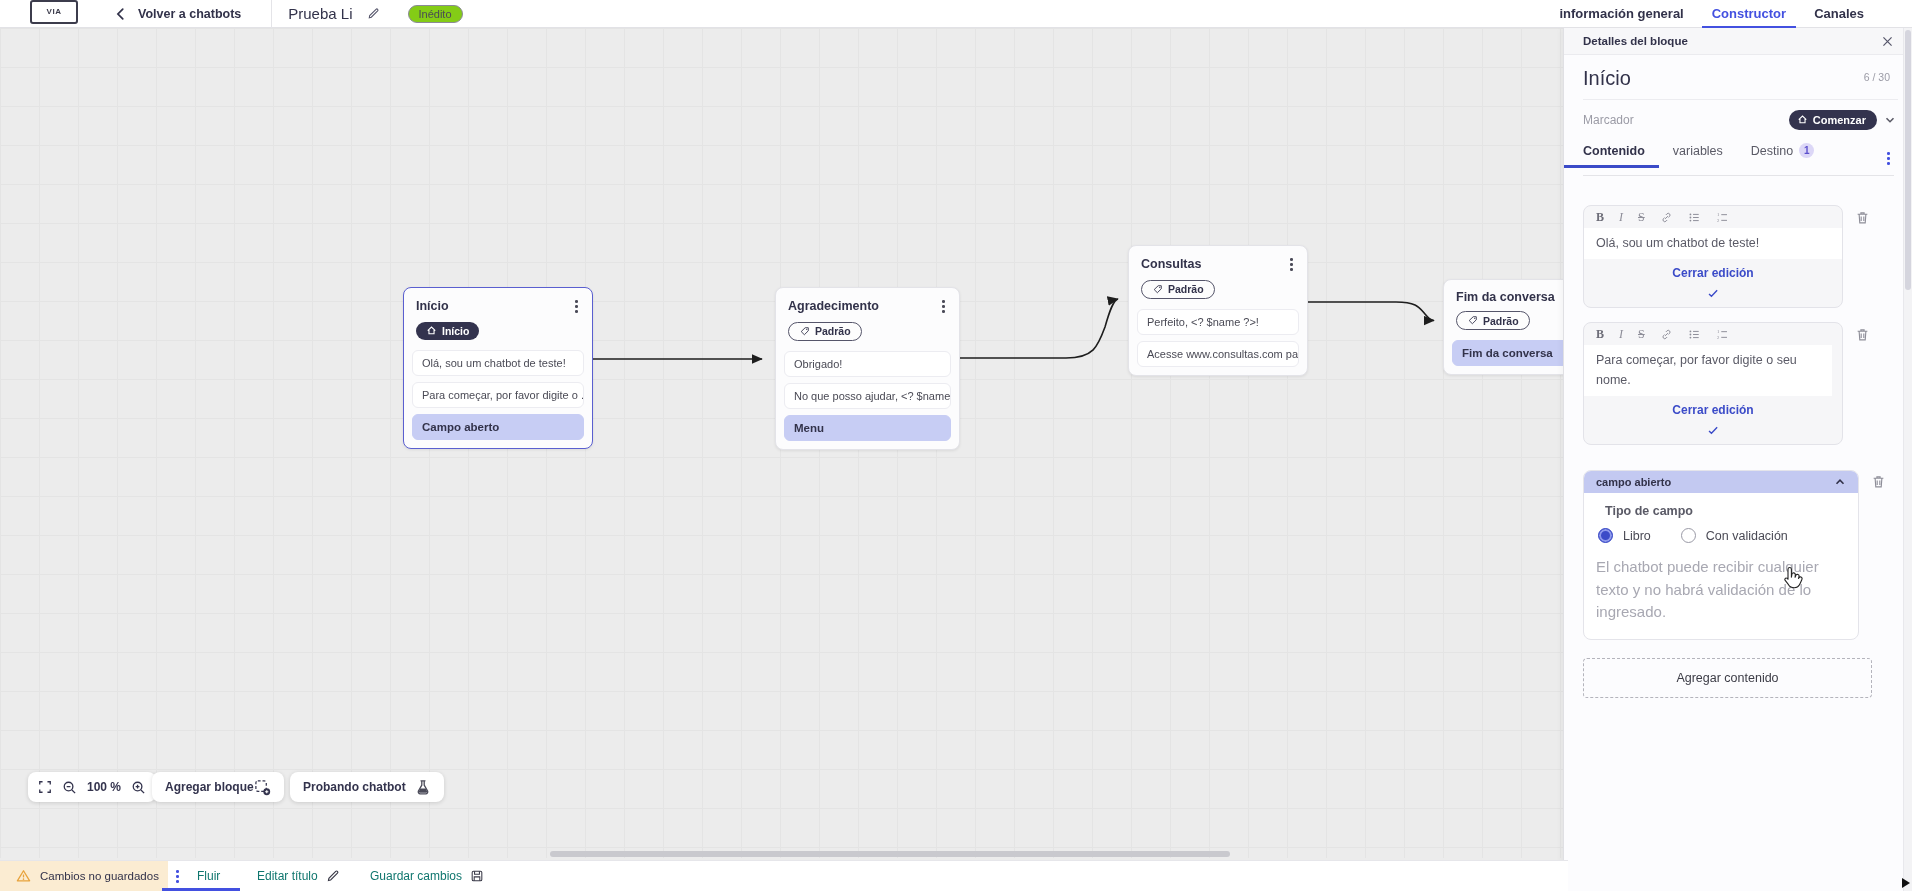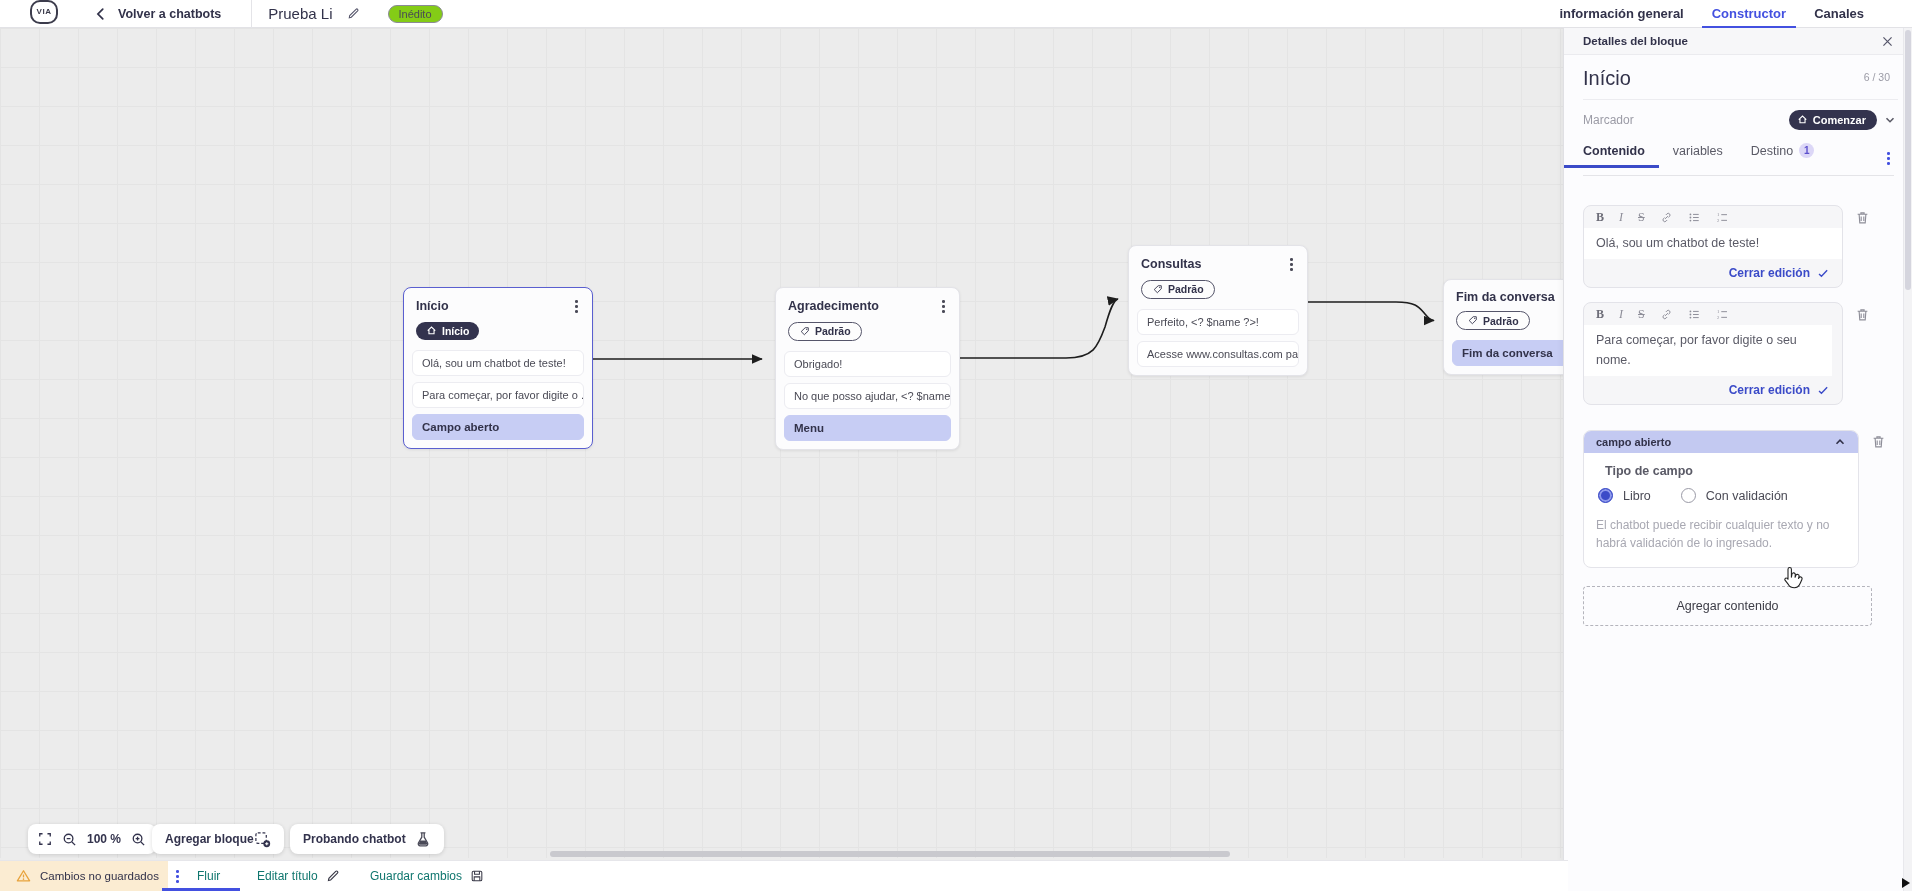--- a/index.html
+++ b/index.html
@@ -2,22 +2,22 @@
 <html><head>
 <meta charset="utf-8">
 <style>
   * { margin:0; padding:0; box-sizing:border-box; }
   body { font-family:"Liberation Sans","DejaVu Sans",sans-serif; background:#ececec; }
   #app { position:relative; width:1912px; height:891px; overflow:hidden; background:#ececec; }
 
   
   .topbar { position:absolute; top:0; left:0; width:1912px; height:28px; background:#fff;
             border-bottom:1px solid #e2e2e6; display:flex; align-items:center; z-index:60; }
-  .logo { margin-left:30px; margin-top:-4px; width:28px; height:24px; border:2px solid #3c3c4c;
-          border-radius:10px; display:flex; align-items:center; justify-content:center;
+  .logo { margin-left:30px; margin-top:-4px; width:48px; height:24px; border:2px solid #3c3c4c;
+          border-radius:3px; display:flex; align-items:center; justify-content:center;
           font-size:8px; font-weight:bold; color:#3c3c4c; letter-spacing:.5px; }
   .back-chev { margin-left:36px; color:#32324a; display:flex; }
   .back-label { margin-left:10px; font-size:12.5px; font-weight:bold; color:#32324a; }
   .tb-divider { margin-left:30px; width:1px; height:28px; background:#e4e4e8; }
   .doc-title { margin-left:16px; font-size:15px; color:#32324a; }
   .pencil { margin-left:14px; color:#55556a; display:flex; cursor:pointer; }
   .pill-outline { margin-left:28px; border:1px solid #8a8a96; border-radius:10px; padding:2px 10px;
                   font-size:11px; color:#4a4a55; background:#84cc16; }
   .tb-tabs { position:absolute; right:48px; top:0; height:28px; display:flex; gap:28px; align-items:center; }
   .tb-tab { font-size:13px; font-weight:bold; color:#32324a; height:28px; line-height:28px;
@@ -44,21 +44,21 @@
   .kebab.blue i { background:#4350e0; }
   .badge-dark { display:inline-flex; align-items:center; gap:5px; background:#33334e; color:#fff;
                 font-size:10.5px; font-weight:bold; border-radius:11px; padding:3px 10px; margin:0 0 4px 4px; }
   .badge-outline { display:inline-flex; align-items:center; gap:5px; border:1px solid #55556a; color:#32324a;
                    font-size:10.5px; font-weight:bold; border-radius:11px; padding:2.5px 10px;
                    margin:0 0 4px 4px; background:#fdfdfd; }
   .n-item { font-size:11px; color:#4a4a55; background:#fff; border:1px solid #ececf1; border-radius:6px;
             padding:6px 9px; margin-top:6px; white-space:nowrap; overflow:hidden; cursor:pointer; }
   .n-item.action { background:#c7cdf4; border-color:#c7cdf4; font-weight:bold; color:#32324a; font-size:11.5px; }
 
-  .ctrl { position:absolute; top:796px; display:flex; align-items:center; background:#fff; border-radius:8px;
+  .ctrl { position:absolute; top:744px; display:flex; align-items:center; background:#fff; border-radius:8px;
           box-shadow:0 1px 4px rgba(0,0,0,.14); height:30px; font-size:12px; font-weight:bold;
           color:#33334d; z-index:10; cursor:pointer; }
   .ctrl svg { display:block; }
   .zoombar { left:28px; padding:0 10px; gap:10px; }
   .addblock { left:152px; padding:0 13px; }
   .probando { left:290px; padding:0 13px; gap:9px; }
   .hthumb { position:absolute; left:550px; top:823px; width:680px; height:6px; border-radius:3px;
             background:#c9c9ce; z-index:9; cursor:pointer; }
 
   
@@ -107,37 +107,37 @@
   .editor-row .trash { margin-top:5px; }
   .editor { flex:1; background:#f6f6f8; border:1px solid #e3e3e9; border-radius:8px; overflow:hidden; }
   .ed-toolbar { display:flex; gap:15px; align-items:center; padding:4px 12px 3px; color:#8d8d98; }
   .ed-tbtn { font-size:12px; cursor:pointer; display:flex; align-items:center; font-family:"Liberation Serif","DejaVu Serif",serif; }
   .ed-b { font-weight:bold; color:#6d6d78; }
   .ed-i { font-style:italic; }
   .ed-s { text-decoration:line-through; }
   .ed-content { background:#fff; padding:6px 12px; font-size:12.5px; color:#5a5a66; line-height:1.55;
                 min-height:26px; cursor:text; }
   .ed-footer { display:flex; justify-content:flex-end; align-items:center; gap:7px; padding:7px 12px;
-               color:#3b4bc8; font-weight:bold; font-size:12px; cursor:pointer; }
+               color:#3b4bc8; font-weight:bold; font-size:12px; cursor:pointer;flex-direction:column; }
   .trash { color:#8d8d98; cursor:pointer; display:flex; }
 
   .field-row { display:flex; gap:12px; margin-right:12px; align-items:flex-start; margin-top:25px; }
   .field-row .trash { margin-top:4px; }
   .field { flex:1; border:1px solid #e4e4ea; border-radius:8px; overflow:hidden; background:#fff; }
   .field-head { background:#c3c9f1; display:flex; justify-content:space-between; align-items:center;
                 padding:5px 12px; font-size:11px; font-weight:bold; color:#32324a; cursor:pointer; }
   .field-body { padding:11px 12px 15px; }
   .f-label { font-size:12.5px; color:#5a5a66; margin-left:9px;font-weight:bold; }
   .radio-row { display:flex; align-items:center; margin-top:10px; }
   .radio { width:15px; height:15px; border-radius:50%; margin-left:2px; cursor:pointer; flex:none; }
   .radio.sel { background:#3b4bc8; box-shadow:inset 0 0 0 2px #8f9aec; border:1px solid #3b4bc8; }
   .radio.unsel { background:#fff; border:1.5px solid #9a9aa6; }
   .radio-label { font-size:12.5px; color:#4a4a55; margin:0 28px 0 10px; cursor:pointer; }
   .radio-label.last { margin-right:0; }
-  .help { margin-top:13px; font-size:12px; color:#a8a8b2; line-height:1.5; }
+  .help { margin-top:13px; font-size:15px; color:#a8a8b2; line-height:1.5; }
 
   .add-content { margin-top:18px; margin-right:26px; border:1.5px dashed #b4b4bc; border-radius:4px;
                  height:40px; display:flex; align-items:center; justify-content:center; font-size:12.5px;
                  color:#3c3c46; cursor:pointer; background:transparent; }
 
   
   .vscroll { position:absolute; right:0; top:28px; bottom:0; width:9px; background:#f3f3f5;
              border-left:1px solid #e8e8ec; z-index:70; }
   .vthumb { position:absolute; top:2px; left:1px; width:6px; height:260px; background:#d5d5de;
             border-radius:3px; cursor:pointer; }

